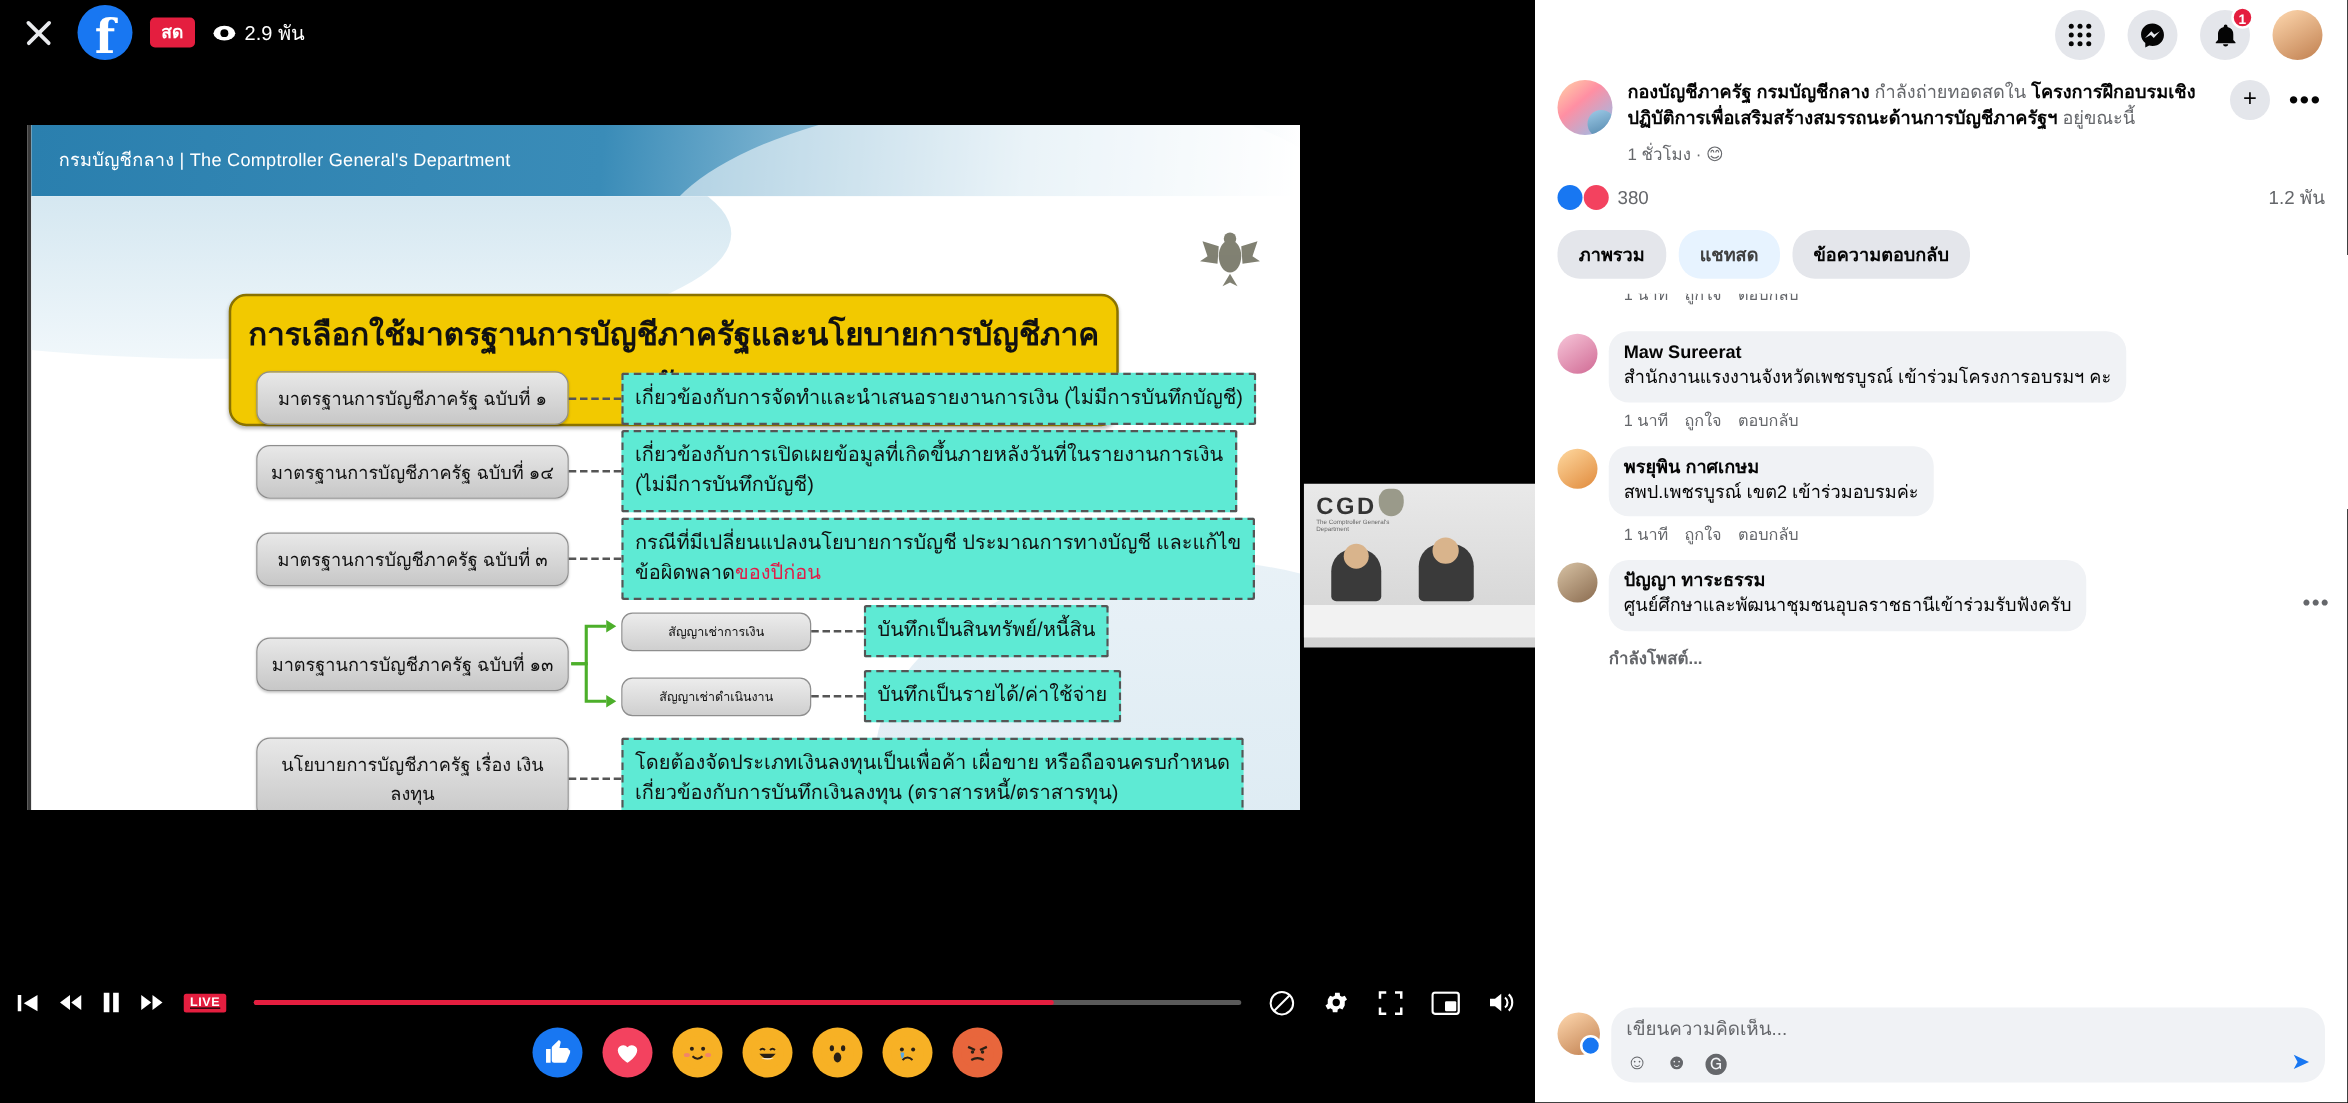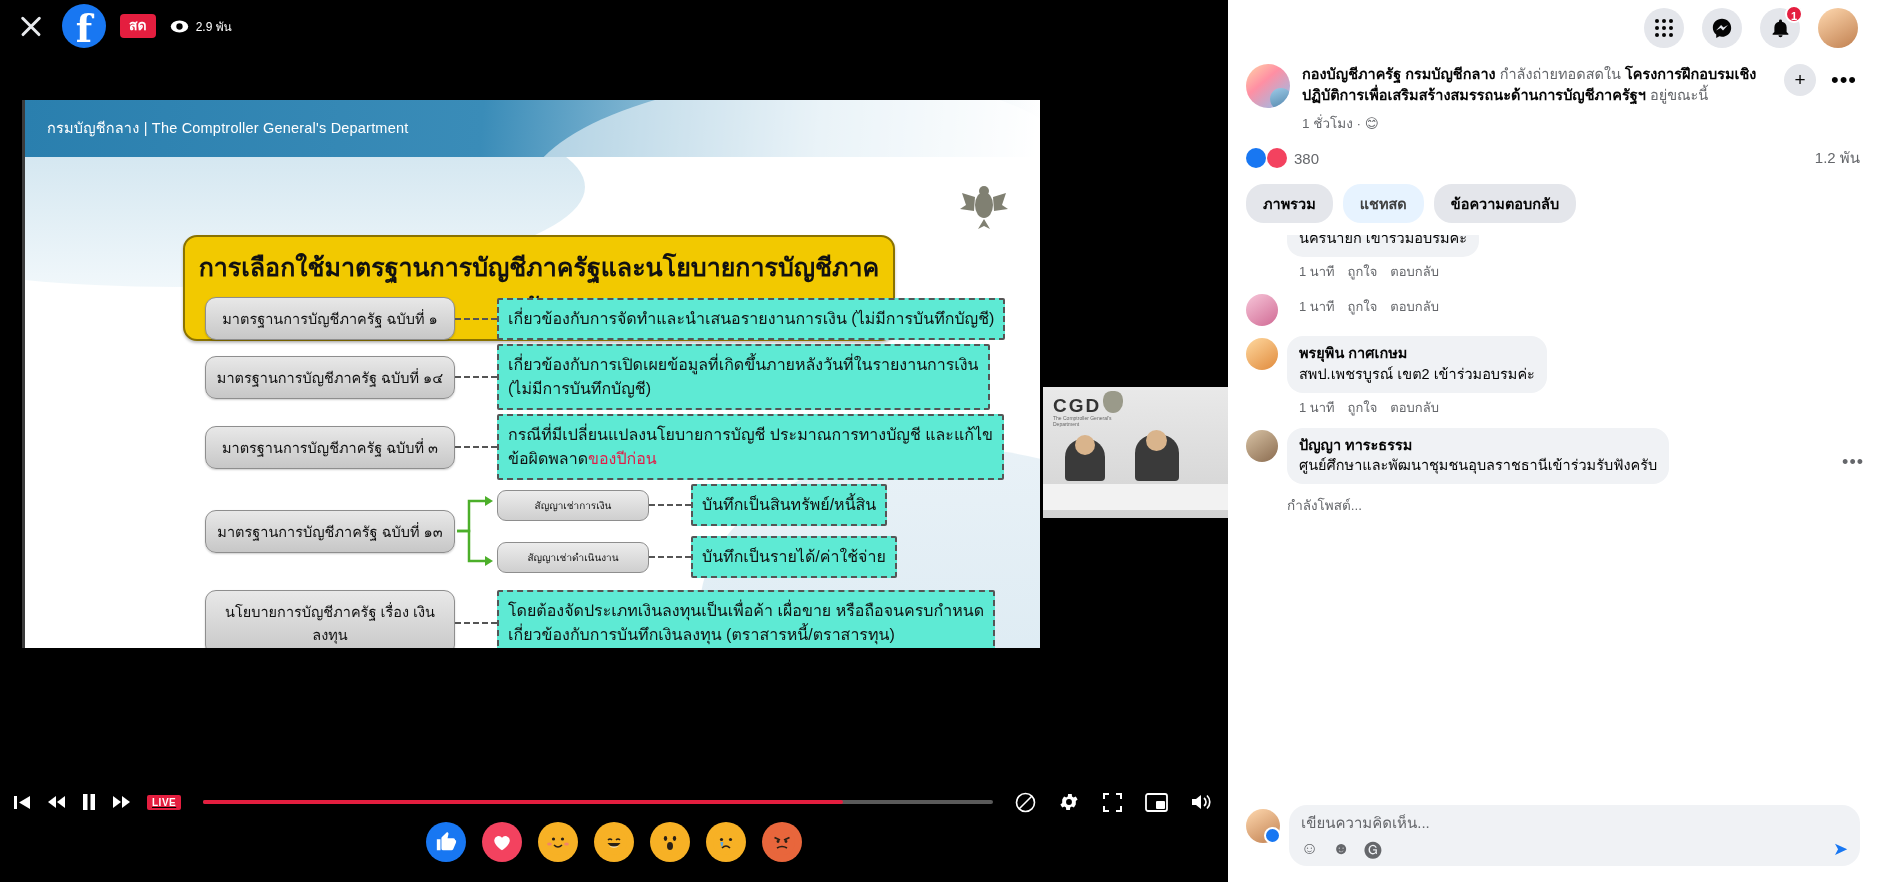--- a/index.html
+++ b/index.html
@@ -47,21 +47,21 @@
     font-size: 38px; line-height: 50px; text-align: center;
   }
 
   .live-badge {
     background: #e41e3f; color: #fff; font-size: 14px; font-weight: bold;
     border-radius: 4px; padding: 3px 9px 5px; line-height: 1.15;
     flex: 0 0 auto;
   }
   .viewer-count {
     display: flex; align-items: center; gap: 7px;
-    color: #fff; font-size: 12px; flex: 0 0 auto;
+    color: #fff; font-size: 16px; flex: 0 0 auto;
   }
   .eye-ico { width: 19px; height: 13px; display: block; }
 
   
   .slide-wrap {
     position: absolute; left: 22px; top: 100px;
     width: 1018px; height: 548px;
     background: #fff; overflow: hidden;
     border-left: 3px solid #3b3b3b;
   }
@@ -290,21 +290,21 @@
     padding: 4px 0 0 12px; font-size: 13px; color: #65676b;
     display: flex; gap: 13px;
   }
   .cmt-meta span { cursor: pointer; }
   .cmt-meta span:first-child { cursor: default; }
   .cmt-row-wrap { position: relative; }
   .cmt-dots {
     position: absolute; right: -4px; top: 24px; color: #65676b;
     font-size: 18px; cursor: pointer; letter-spacing: 1px;
   }
-  .typing { font-size: 13.5px; color: #65676b; padding: 0 0 8px 41px; }
+  .typing { font-size: 13.5px; color: #65676b; padding: 0 0 8px 41px; font-weight: bold; }
 
   .composer {
     flex: 0 0 auto; padding: 10px 18px 16px; display: flex; gap: 9px;
     align-items: flex-start;
   }
   .comp-ava {
     width: 34px; height: 34px; border-radius: 50%; flex: 0 0 auto; margin-top: 4px;
     background: linear-gradient(150deg,#ffd9b0,#c07f4f); position: relative;
   }
   .comp-ava:after {
@@ -635,34 +635,35 @@
       <div class="tab">ภาพรวม</div>
       <div class="tab active">แชทสด</div>
       <div class="tab">ข้อความตอบกลับ</div>
     </div>
 
     <div class="comments">
 
       <div class="cmt" style="margin-top:-14px;">
         <div class="cmt-ava a1" style="visibility:hidden;"></div>
         <div class="cmt-body">
-          <div class="bubble">
-            <span>นครนายก เขาร่วมอบรมคะ</span>
-          </div>
           <div class="cmt-meta">
             <span>1 นาที</span>
             <span>ถูกใจ</span>
             <span>ตอบกลับ</span>
           </div>
         </div>
       </div>
 
       <div class="cmt">
         <div class="cmt-ava a2"></div>
         <div class="cmt-body">
+          <div class="bubble">
+            <span class="name">Maw Sureerat</span>
+            <span>สำนักงานแรงงานจังหวัดเพชรบูรณ์ เข้าร่วมโครงการอบรมฯ คะ</span>
+          </div>
           <div class="cmt-meta">
             <span>1 นาที</span>
             <span>ถูกใจ</span>
             <span>ตอบกลับ</span>
           </div>
         </div>
       </div>
 
       <div class="cmt">
         <div class="cmt-ava a3"></div>

